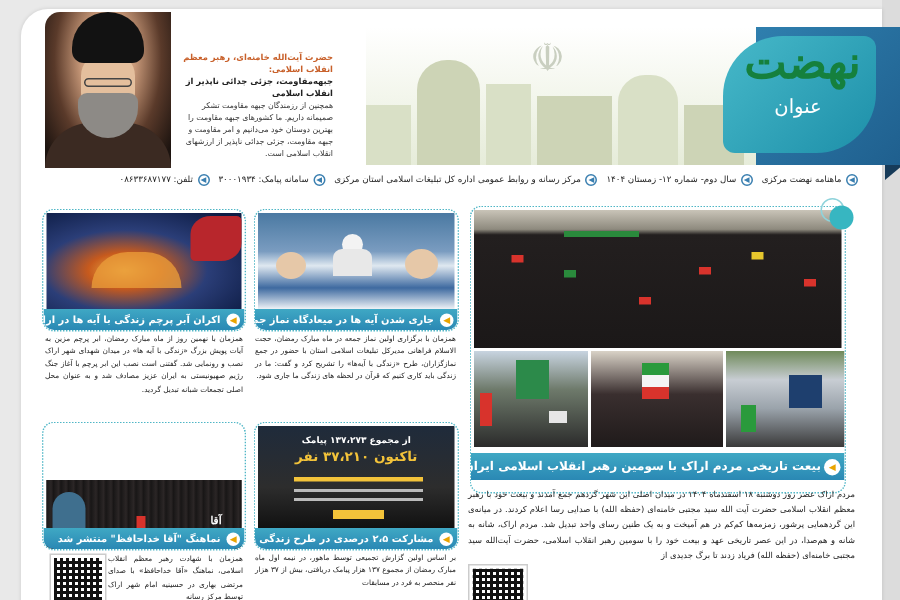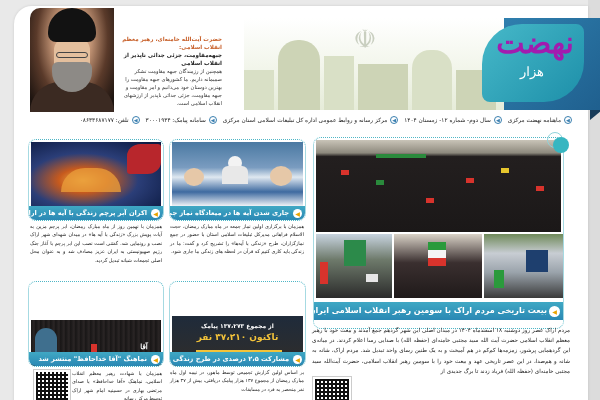--- a/index.html
+++ b/index.html
@@ -25,21 +25,21 @@
 
   .quote { position: absolute; left: 100px; top: 28px; width: 110px; text-align: right; direction: rtl; background: rgba(255,255,255,0.85); padding: 1px 2px; }
   .quote .q-title { color: #c8602a; font-size: 5.6px; font-weight: bold; line-height: 8px; }
   .quote .q-sub { color: #222; font-size: 5.6px; font-weight: bold; line-height: 8px; }
   .quote .q-body { color: #333; font-size: 5.2px; line-height: 8px; }
 
   .logo { position: absolute; left: 468px; top: 8px; width: 120px; height: 96px; }
   .logo-back { position: absolute; left: 22px; top: 4px; width: 98px; height: 92px; background: linear-gradient(135deg, #2f7fae, #1f5f8e); }
   .logo-fold { position: absolute; left: 108px; top: 96px; width: 0; height: 0; border-top: 10px solid #173b59; border-right: 12px solid transparent; }
   .logo-front { position: absolute; left: 0; top: 10px; width: 102px; height: 78px; background: linear-gradient(135deg, #47b9c9, #1d8fa9); border-radius: 40px 8px 40px 8px; }
-  .logo-text { position: absolute; left: 12px; top: 10px; width: 82px; text-align: center; color: #a21caf; font-family: "DejaVu Serif", serif; font-size: 30px; line-height: 38px; font-weight: bold; direction: rtl; }
+  .logo-text { position: absolute; left: 12px; top: 10px; width: 82px; text-align: center; color: #15803d; font-family: "DejaVu Serif", serif; font-size: 30px; line-height: 38px; font-weight: bold; direction: rtl; }
   .logo-sub { position: absolute; left: 14px; top: 48px; width: 72px; text-align: center; color: #fff; font-family: "DejaVu Serif", serif; font-size: 13px; line-height: 20px; direction: rtl; }
 
   
   .infobar { position: absolute; left: 28px; top: 113px; width: 544px; height: 14px; direction: rtl; display: flex; gap: 6px; font-size: 5.8px; color: #222; align-items: center; white-space: nowrap; }
   .info-item { display: inline-flex; align-items: center; gap: 3px; }
   .info-arrow { width: 8px; height: 8px; border-radius: 50%; border: 1px solid #3a7fb0; color: #3a7fb0; font-size: 5px; line-height: 6px; text-align: center; }
 
   
   .card { position: absolute; border: 1.5px dotted #4fb6c6; border-radius: 8px; overflow: hidden; }
   .photo { position: absolute; left: 2px; top: 2px; right: 2px; }
@@ -93,21 +93,21 @@
     <div class="q-title">حضرت آیت‌الله خامنه‌ای، رهبر معظم انقلاب اسلامی:</div>
     <div class="q-sub">جبهه‌مقاومت، جزئی جدائی ناپذیر از انقلاب اسلامی</div>
     <div class="q-body">همچنین از رزمندگان جبهه مقاومت تشکر صمیمانه داریم. ما کشورهای جبهه مقاومت را بهترین دوستان خود می‌دانیم و امر مقاومت و جبهه مقاومت، جزئی جدائی ناپذیر از ارزشهای انقلاب اسلامی است.</div>
   </div>
 
   <div class="logo">
     <div class="logo-back"></div>
     <div class="logo-fold"></div>
     <div class="logo-front"></div>
     <div class="logo-text">نهضت</div>
-    <div class="logo-sub">هزار</div>
+    <div class="logo-sub">عنوان</div>
   </div>
 </div>
 
 <div class="infobar">
   <span class="info-item">
       <span class="info-arrow">◀</span>
       <span>ماهنامه نهضت مرکزی</span>
     </span>
   <span class="info-item">
       <span class="info-arrow">◀</span>
@@ -184,21 +184,21 @@
     <div class="rnd" style="left:30px;top:26px;width:60px;height:24px;background:#e89b3a;border-radius:30px 30px 0 0;opacity:0.8;"></div>
   </div>
   <div class="banner" style="top:66px;">
     <span class="b-arrow">◀</span>
     <span>اکران آبر پرچم زندگی با آیه ها در اراک</span>
   </div>
 </div>
 <div class="body-text" style="left:30px;top:222px;width:132px;">همزمان با نهمین روز از ماه مبارک رمضان، ابر پرچم مزین به آیات پویش بزرگ «زندگی با آیه ها» در میدان شهدای شهر اراک نصب و رونمایی شد. گفتنی است نصب این ابر پرچم با آغاز جنگ رژیم صهیونیستی به ایران عزیز مصادف شد و به عنوان محل اصلی تجمعات شبانه تبدیل گردید.</div>
 
 <div class="card" style="left:169px;top:281px;width:137px;height:86px;">
-  <div class="photo ph-poster" style="height:68px;margin-top:32px;">
+  <div class="photo ph-poster" style="height:68px;">
     <div style="position:absolute;left:0;right:0;top:6px;text-align:center;direction:rtl;color:#fff;font-size:6px;font-weight:bold;">از مجموع ۱۳۷،۲۷۳ پیامک</div>
     <div style="position:absolute;left:0;right:0;top:16px;text-align:center;direction:rtl;color:#f3c33a;font-size:9px;font-weight:bold;">تاکنون ۳۷،۲۱۰ نفر</div>
     <div class="rnd" style="left:24px;top:34px;width:86px;height:3px;background:#f3c33a;"></div>
     <div class="rnd" style="left:24px;top:42px;width:86px;height:2px;background:#bbb;"></div>
     <div class="rnd" style="left:24px;top:48px;width:86px;height:2px;background:#bbb;"></div>
     <div class="rnd" style="left:50px;top:56px;width:34px;height:6px;background:#f3c33a;"></div>
   </div>
   <div class="banner" style="top:70px;">
     <span class="b-arrow">◀</span>
     <span>مشارکت ۲،۵ درصدی در طرح زندگی با آیه ها</span>

